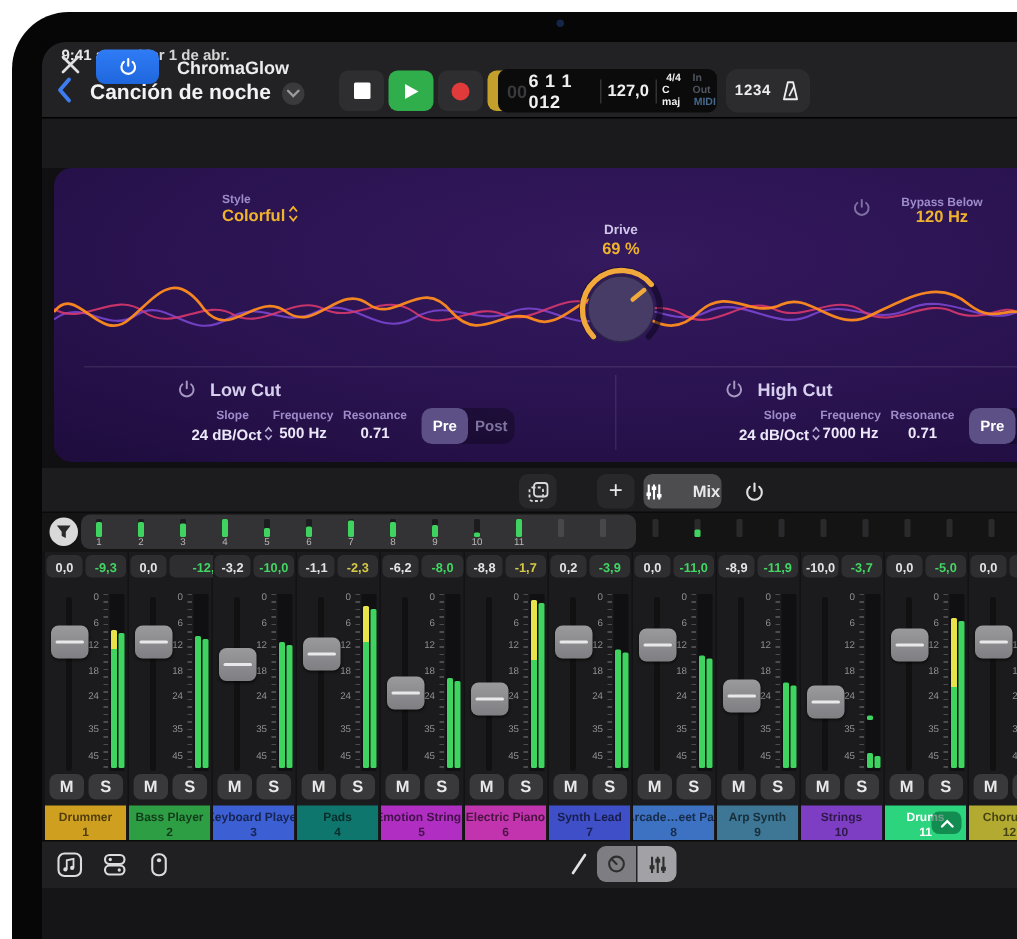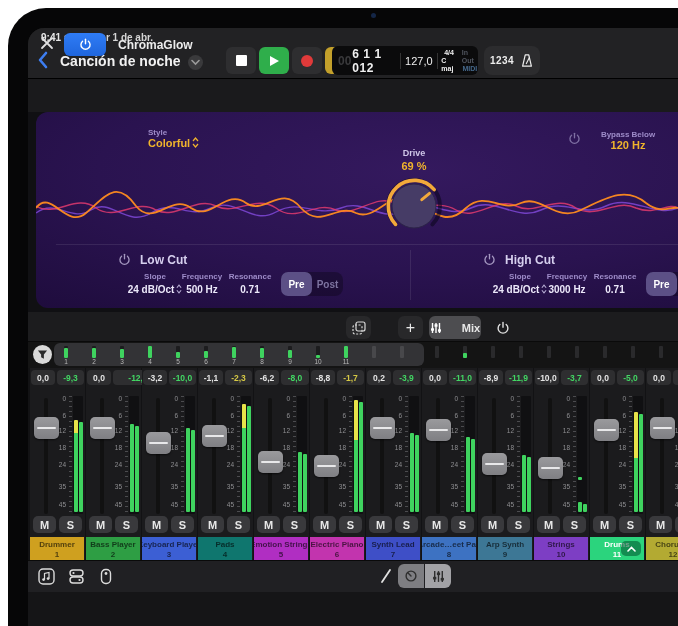--- a/index.html
+++ b/index.html
@@ -20,21 +20,21 @@
   .title-chv svg{position:absolute;left:3px;top:4px;}
   .tbtn{top:19px;width:30px;height:27px;border-radius:6px;background:#2e2e30;display:flex;align-items:center;justify-content:center;}
   .tbtn.play{background:#2fae4b;}
   .tbtn.loop{background:#c3a02b;}
   .stop-sq{width:11px;height:11px;background:#fff;border-radius:1px;}
   .rec-dot{width:12px;height:12px;background:#e03a3a;border-radius:50%;}
   .lcd{left:304px;top:18px;width:146px;height:29px;background:#0b0b0c;border-radius:6px;display:flex;align-items:center;color:#f0f0f0;}
   .lcd .dim{color:#3a3a3c;font-weight:700;font-size:12px;margin-left:6px;}
   .lcd .bars{font-weight:700;font-size:12px;letter-spacing:.5px;margin-left:1px;}
   .lcd .sep{width:1px;height:16px;background:#333;margin:0 4px;}
-  .lcd .tempo{font-weight:400;font-size:11px;}
+  .lcd .tempo{font-weight:700;font-size:11px;}
   .lcd .twoline{display:flex;flex-direction:column;align-items:center;line-height:8px;font-size:7px;font-weight:700;}
   .lcd .io{color:#50555f;}
   .lcd .midi{color:#46698c;}
   .count-pill{left:456px;top:18px;width:56px;height:29px;background:#2c2c2e;border-radius:8px;display:flex;align-items:center;justify-content:center;gap:6px;color:#ececec;}
   .count-pill .c1234{font-size:10px;font-weight:700;letter-spacing:.5px;}
   
   .plugin-header{left:0;top:50px;width:650px;height:34px;background:#1a1a1c;border-top:1px solid #000;}
   .close-x{left:12px;top:8px;width:16px;height:16px;}
   .pwr-btn{left:36px;top:5px;width:42px;height:23px;border-radius:6px;background:linear-gradient(#2f7cf6,#1f66dd);display:flex;align-items:center;justify-content:center;}
   .plugin-title{left:90px;top:10px;font-size:12px;font-weight:700;color:#ececec;}
@@ -247,21 +247,21 @@
         </svg>
       <div class="cut-title abs" style="left:469px;top:141px">High Cut</div>
       <div class="abs" style="left:449px;top:160px;width:70px">
         <div class="cut-lab">Slope</div>
         <div class="cut-val"><span>24 dB/Oct</span><svg class="updn" width="6" height="10" viewBox="0 0 7 11">
               <path d="M1 4 L3.5 1 L6 4 M1 7 L3.5 10 L6 7" stroke="#b9b0d6" stroke-width="1.2" fill="none"></path>
             </svg></div>
       </div>
       <div class="abs" style="left:501px;top:160px;width:60px">
         <div class="cut-lab">Frequency</div>
-        <div class="cut-val">3000 Hz</div>
+        <div class="cut-val">7000 Hz</div>
       </div>
       <div class="abs" style="left:551px;top:160px;width:56px">
         <div class="cut-lab">Resonance</div>
         <div class="cut-val">0.71</div>
       </div>
       <div class="seg" style="left:610px;top:160px">
         <div class="opt on">Pre</div>
         <div class="opt">Post</div>
       </div>
     </div>

